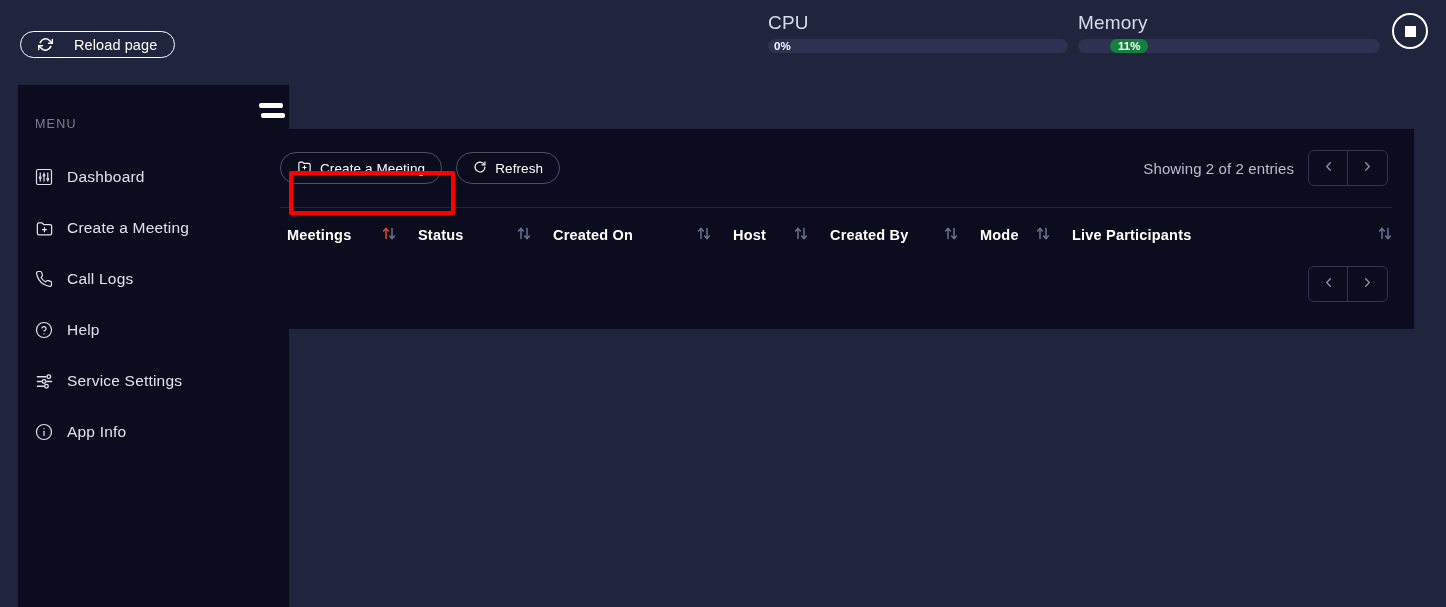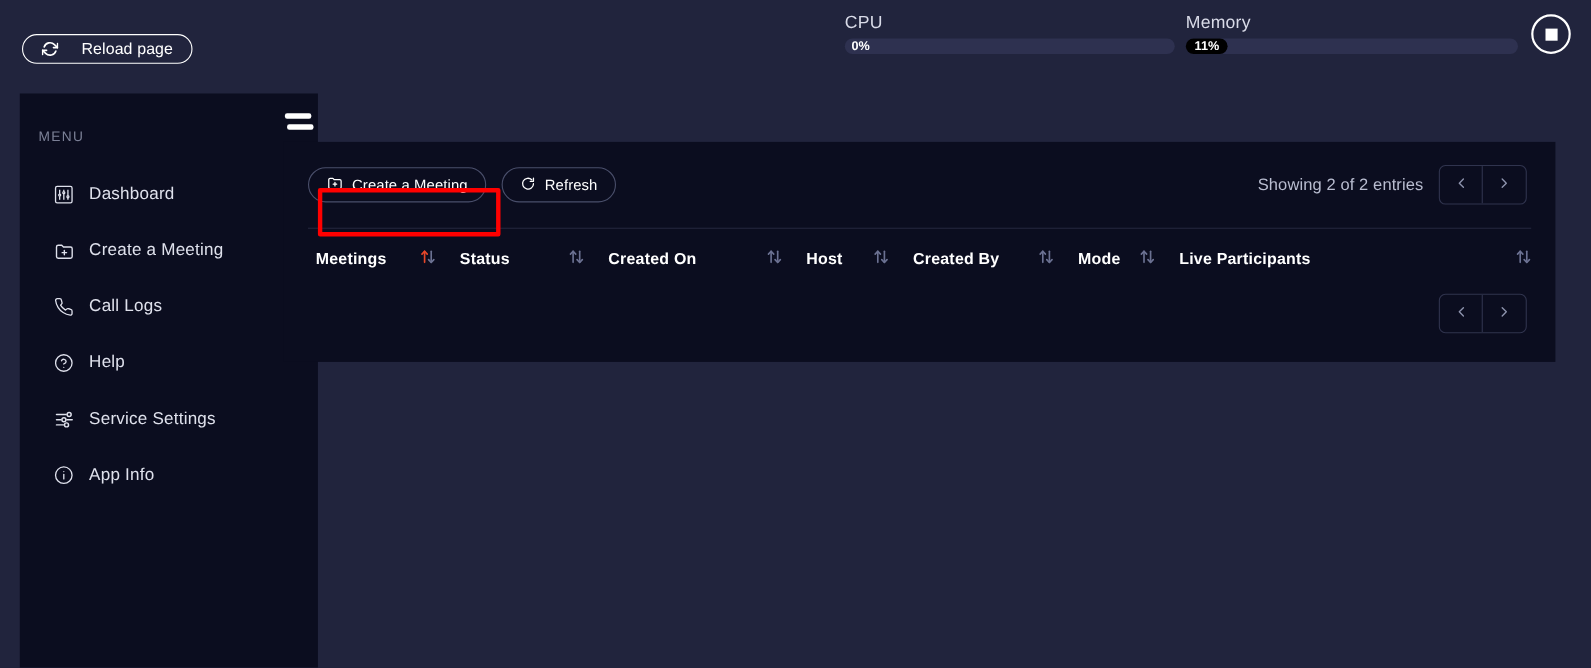--- a/index.html
+++ b/index.html
@@ -46,21 +46,21 @@
 
   .meter {
     position: absolute;
     top: 12px;
   }
   .meter.cpu { left: 768px; width: 300px; }
   .meter.mem { left: 1078px; width: 302px; }
 
   .meter-label {
     color: #d9dbe8;
-    font-size: 16px;
+    font-size: 19px;
     margin-bottom: 5px;
     letter-spacing: 0.2px;
   }
 
   .meter-track {
     position: relative;
     height: 14px;
     border-radius: 7px;
     background: #2e3150;
     overflow: visible;
@@ -70,21 +70,21 @@
     left: 0; top: 0;
     height: 14px;
     line-height: 14px;
     font-size: 11.5px;
     font-weight: bold;
     color: #ffffff;
     padding: 0 8px;
     border-radius: 7px;
     white-space: nowrap;
   }
-  .meter-value.badge { background: #000000; }
+  .meter-value.badge { background: #15803d; margin-left: 32px; }
   .meter-value.plain { background: transparent; padding-left: 6px; }
 
   .stop-btn {
     position: absolute;
     left: 1392px;
     top: 13px;
     width: 36px; height: 36px;
     border-radius: 50%;
     border: 2px solid #ffffff;
     background: transparent;
@@ -114,21 +114,21 @@
     padding: 32px 0 0 17px;
   }
   .nav {
     margin-top: 28px;
   }
   .nav-item {
     display: flex;
     align-items: center;
     gap: 13px;
     height: 36px;
-    padding-left: 30px;
+    padding-left: 16px;
     margin-bottom: 15px;
     cursor: pointer;
     color: #dfe1ec;
     font-size: 15.5px;
     letter-spacing: 0.2px;
   }
   .nav-item .ico {
     width: 20px; height: 20px;
     display: flex; align-items: center; justify-content: center;
     flex: 0 0 20px;

